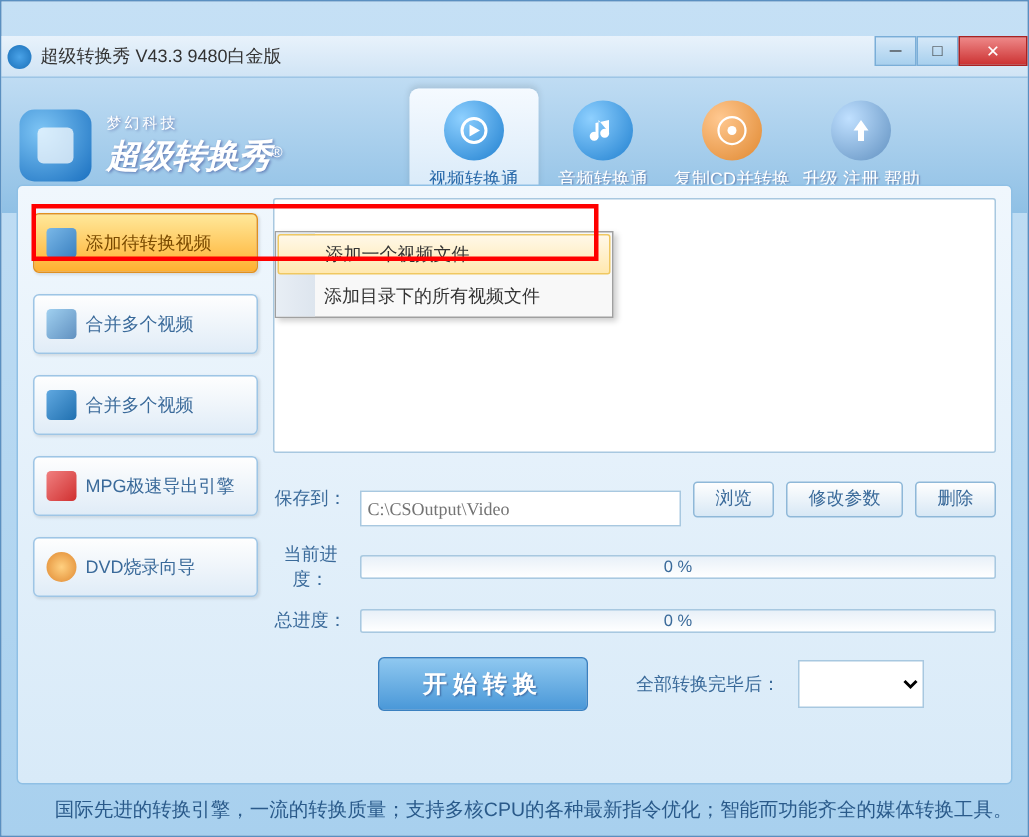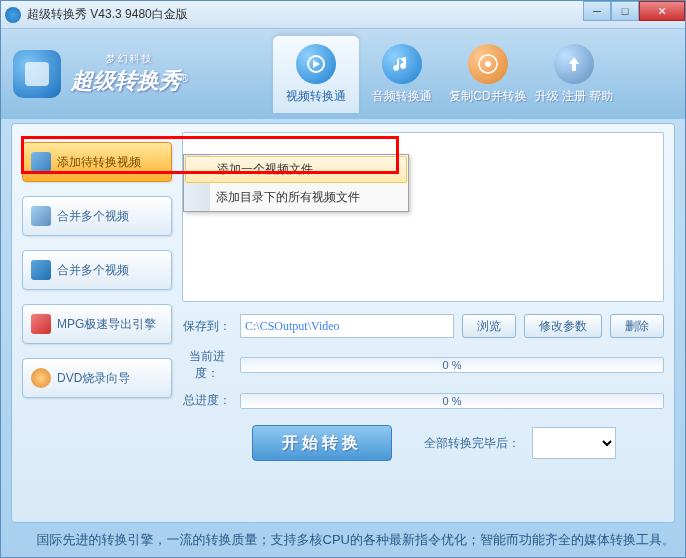--- a/index.html
+++ b/index.html
@@ -1,33 +1,33 @@
 <!DOCTYPE html>
 <html><head>
 <meta charset="utf-8">
 <style>
 * { margin: 0; padding: 0; box-sizing: border-box; font-family: "Microsoft YaHei", SimSun, sans-serif; }
 body { background: #fff; width: 686px; height: 558px; overflow: hidden; }
 
 .window { width: 686px; height: 558px; background: linear-gradient(to bottom, #c5e0f5 0%, #a8d0ee 100%); border: 1px solid #5a8fc0; position: relative; }
 
-.titlebar { height: 28px; background: linear-gradient(to bottom, #e8f2fb 0%, #d0e4f5 100%); border-bottom: 1px solid #9ec5e5; display: flex; align-items: center; padding: 13px 4px; position: relative; }
+.titlebar { height: 28px; background: linear-gradient(to bottom, #e8f2fb 0%, #d0e4f5 100%); border-bottom: 1px solid #9ec5e5; display: flex; align-items: center; padding: 13px 4px; position: relative; margin-top: 23px; }
 .titlebar-icon { width: 16px; height: 16px; background: radial-gradient(circle, #4aa3e8, #1a6fb8); border-radius: 50%; margin-right: 6px; }
 .titlebar-text { font-size: 12px; color: #333; flex: 1; }
 .win-controls { display: flex; position: absolute; right: 0; top: 0; }
 .win-btn { width: 28px; height: 20px; display: flex; align-items: center; justify-content: center; font-size: 11px; cursor: pointer; }
 .win-min { background: linear-gradient(to bottom, #d5e8f8, #a8d0ee); border: 1px solid #7aaed8; color: #333; }
 .win-max { background: linear-gradient(to bottom, #d5e8f8, #a8d0ee); border: 1px solid #7aaed8; color: #333; }
 .win-close { width: 46px; background: linear-gradient(to bottom, #e88, #c33); border: 1px solid #a22; color: #fff; }
 
 .header { height: 90px; display: flex; align-items: center; padding: 0 12px; background: linear-gradient(to bottom, #bfdcf3 0%, #8fc0e5 100%); }
 .logo-area { display: flex; align-items: center; width: 260px; }
 .logo-icon { width: 48px; height: 48px; background: radial-gradient(circle at 30% 30%, #7ec5f5, #1a70c0); border-radius: 10px; margin-right: 10px; position: relative; }
 .logo-icon::after { content: ""; position: absolute; left: 12px; top: 12px; width: 24px; height: 24px; background: rgba(255,255,255,0.7); border-radius: 4px; }
-.logo-text { color: #fff; text-shadow: 1px 1px 2px rgba(0,0,100,0.4); text-align: center; }
+.logo-text { color: #fff; text-shadow: 1px 1px 2px rgba(0,0,100,0.4); }
 .logo-sub { font-size: 10px; letter-spacing: 2px; }
 .logo-main { font-size: 22px; font-weight: bold; font-style: italic; }
 .logo-r { font-size: 10px; vertical-align: super; }
 
 .nav { display: flex; flex: 1; }
 .nav-item { width: 86px; text-align: center; padding: 8px 0; cursor: pointer; font-size: 12px; color: #fff; text-shadow: 1px 1px 1px rgba(0,0,80,0.3); }
 .nav-item.active { background: linear-gradient(to bottom, #f5faff 0%, #d5e8f8 100%); border-radius: 6px 6px 0 0; color: #2a6aaa; text-shadow: none; box-shadow: 0 -2px 4px rgba(0,0,0,0.1); }
 .nav-icon { width: 40px; height: 40px; margin: 0 auto 4px; border-radius: 50%; background: radial-gradient(circle at 30% 30%, #8ed0ff, #2080d0); position: relative; }
 .nav-icon.music { background: radial-gradient(circle at 30% 30%, #8ed0ff, #2080d0); }
 .nav-icon.cd { background: radial-gradient(circle at 30% 30%, #ffc890, #e08830); }
@@ -57,21 +57,21 @@
 
 .context-menu { position: absolute; left: 0; top: 21px; width: 226px; background: #f8f8f8; border: 1px solid #a0a0a0; box-shadow: 2px 2px 4px rgba(0,0,0,0.2); z-index: 10; }
 .menu-strip { position: absolute; left: 0; top: 0; bottom: 0; width: 26px; background: linear-gradient(to right, #e8eef5, #dde5ee); }
 .menu-item { position: relative; padding: 5px 10px 5px 32px; font-size: 12px; color: #333; cursor: pointer; }
 .menu-item.hover { background: linear-gradient(to bottom, #fff8e8, #ffe8b0); border: 1px solid #f0c860; border-radius: 2px; margin: 1px; padding: 4px 9px 4px 31px; }
 
 .red-box { position: absolute; border: 3px solid #ff0000; pointer-events: none; z-index: 100; }
 
 .path-row { margin-top: 12px; display: flex; align-items: center; font-size: 12px; gap: 8px; }
 .path-label { color: #3a6a9a; width: 50px; text-align: center; }
-.path-input { flex: 1; height: 22px; border: 1px solid #a8c8e0; background: #fff; padding: 11px 4px; font-size: 12px; color: #3b82f6; font-family: SimSun; }
+.path-input { flex: 1; height: 22px; border: 1px solid #a8c8e0; background: #fff; padding: 11px 4px; font-size: 12px; color: #737373; font-family: SimSun; margin-top: 13px; }
 .small-btn { height: 24px; padding: 0 14px; background: linear-gradient(to bottom, #fefefe, #d8e8f5); border: 1px solid #8fb8d8; border-radius: 3px; font-size: 12px; color: #3a6a9a; cursor: pointer; }
 
 .progress-row { margin-top: 10px; display: flex; align-items: center; font-size: 12px; gap: 8px; }
 .progress-bar { flex: 1; height: 16px; background: linear-gradient(to bottom, #e8f0f8, #fff); border: 1px solid #a8c8e0; border-radius: 2px; position: relative; }
 .progress-text { position: absolute; width: 100%; text-align: center; font-size: 11px; color: #3a6a9a; line-height: 14px; }
 
 .action-row { margin-top: 16px; display: flex; align-items: center; gap: 12px; }
 .start-btn { width: 140px; height: 36px; background: linear-gradient(to bottom, #8fc8f0, #4a98d8); border: 1px solid #3a80c0; border-radius: 4px; color: #fff; font-size: 16px; font-weight: bold; letter-spacing: 4px; cursor: pointer; text-shadow: 1px 1px 1px rgba(0,0,60,0.3); margin-left: 70px; }
 .after-label { font-size: 12px; color: #3a6a9a; margin-left: 20px; text-align: center; }
 .after-select { height: 22px; border: 1px solid #a8c8e0; background: #fff; font-size: 12px; padding: 15px 4px; width: 84px; }

